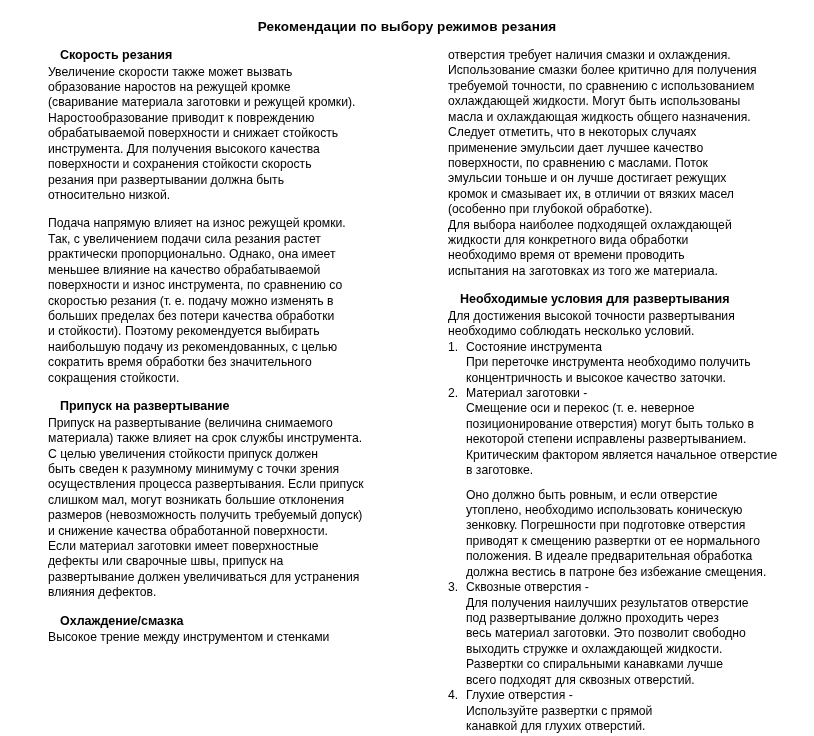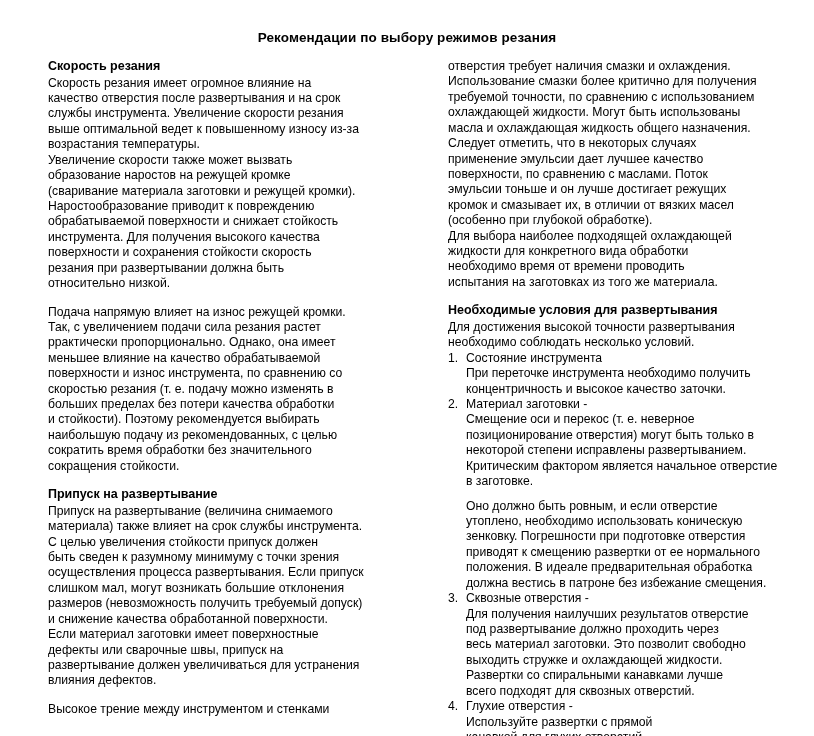--- a/index.html
+++ b/index.html
@@ -18,37 +18,37 @@
     position: relative;
     width: 814px;
     height: 736px;
     box-sizing: border-box;
     padding: 10px 18px 0 18px;
   }
   .doc-title {
     text-align: center;
     font-size: 13.5px;
     font-weight: bold;
-    margin: 20px 0 14px 0;
+    margin: 9px 0 14px 0;
     letter-spacing: 0.1px;
   }
   .columns {
     display: flex;
     gap: 30px;
     align-items: flex-start;
   }
   .col {
     width: 370px;
     flex: 0 0 370px;
   }
   .col-left { padding-left: 30px; }
   h2.section {
     font-size: 12.5px;
     font-weight: bold;
-    margin: 0 0 1px 0;
+    margin: 0 0 1px 12px;
     line-height: 1.25;
   }
   .section-block { margin-bottom: 13px; }
   p.body {
     font-size: 12.2px;
     line-height: 1.265;
     margin: 0 0 0 0;
     white-space: pre-line;
     text-align: left;
   }
@@ -92,25 +92,20 @@
 <div class="page">
 
   <div class="doc-title">Рекомендации по выбору режимов резания</div>
 
   <div class="columns">
 
     <div class="col col-left">
 
       <div class="section-block">
         <h2 class="section">Скорость резания</h2>
-        <p class="body">Скорость резания имеет огромное влияние на
-качество отверстия после развертывания и на срок
-службы инструмента. Увеличение скорости резания
-выше оптимальной ведет к повышенному износу из-за
-возрастания температуры.</p>
         <p class="body">Увеличение скорости также может вызвать
 образование наростов на режущей кромке
 (сваривание материала заготовки и режущей кромки).
 Наростообразование приводит к повреждению
 обрабатываемой поверхности и снижает стойкость
 инструмента. Для получения высокого качества
 поверхности и сохранения стойкости скорость
 резания при развертывании должна быть
 относительно низкой.</p>
       </div>
@@ -139,20 +134,21 @@
 слишком мал, могут возникать большие отклонения
 размеров (невозможность получить требуемый допуск)
 и снижение качества обработанной поверхности.
 Если материал заготовки имеет поверхностные
 дефекты или сварочные швы, припуск на
 развертывание должен увеличиваться для устранения
 влияния дефектов.</p>
       </div>
 
       <div class="section-block">
+        <h2 class="section">Охлаждение/смазка</h2>
         <p class="body">Высокое трение между инструментом и стенками</p>
       </div>
 
     </div>
 
     <div class="col col-right">
 
       <div class="section-block">
         <p class="body">отверстия требует наличия смазки и охлаждения.
 Использование смазки более критично для получения

